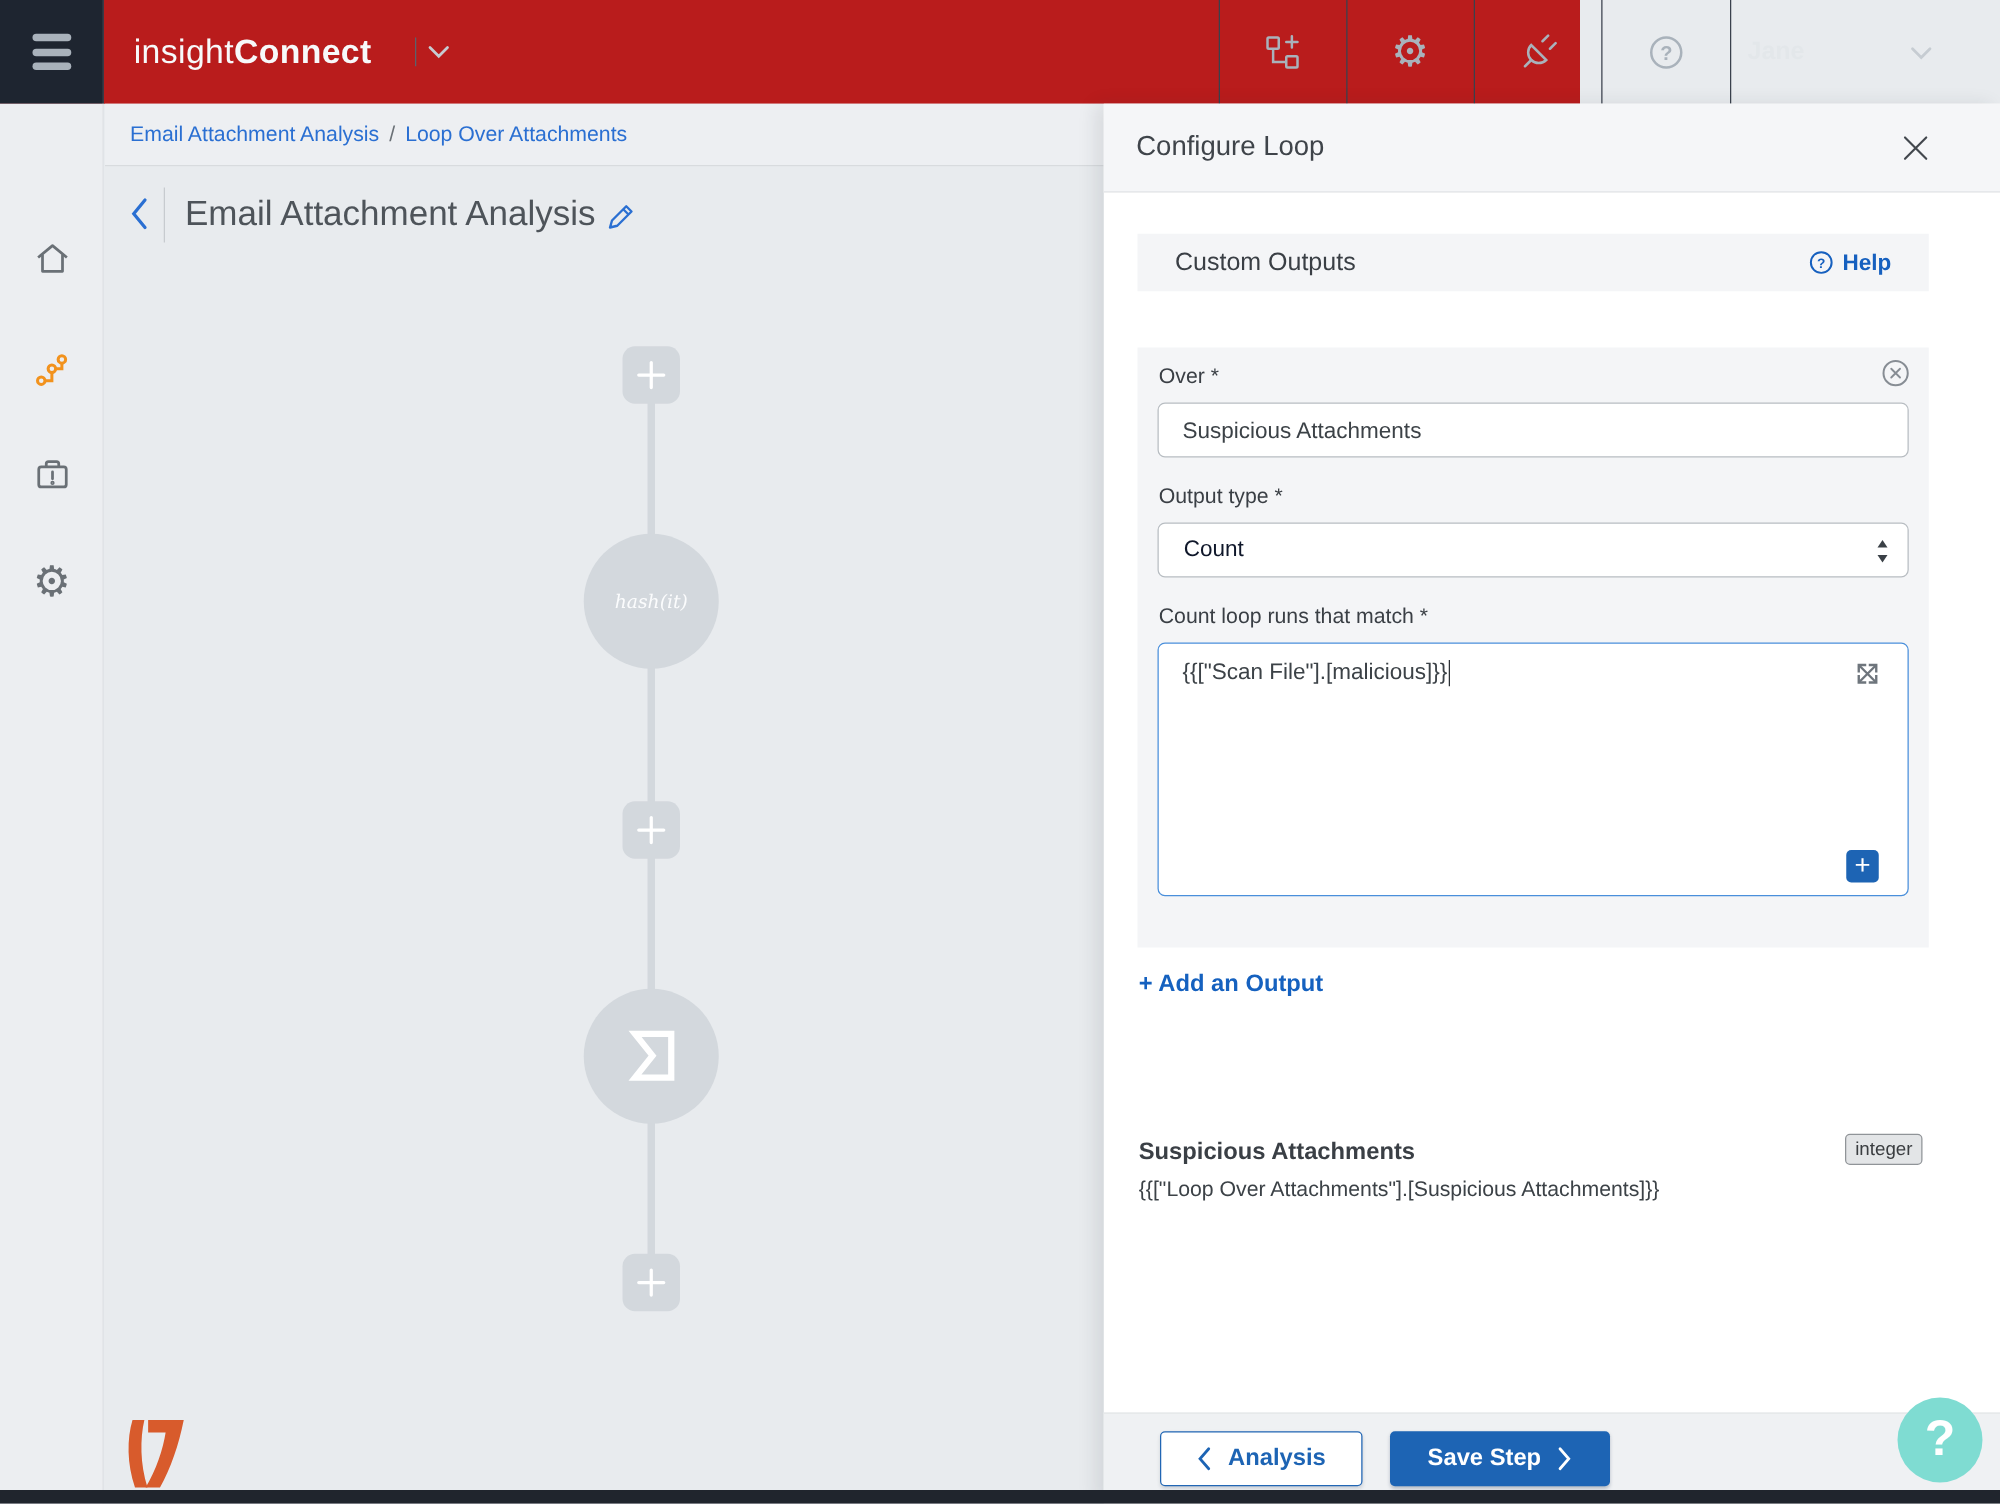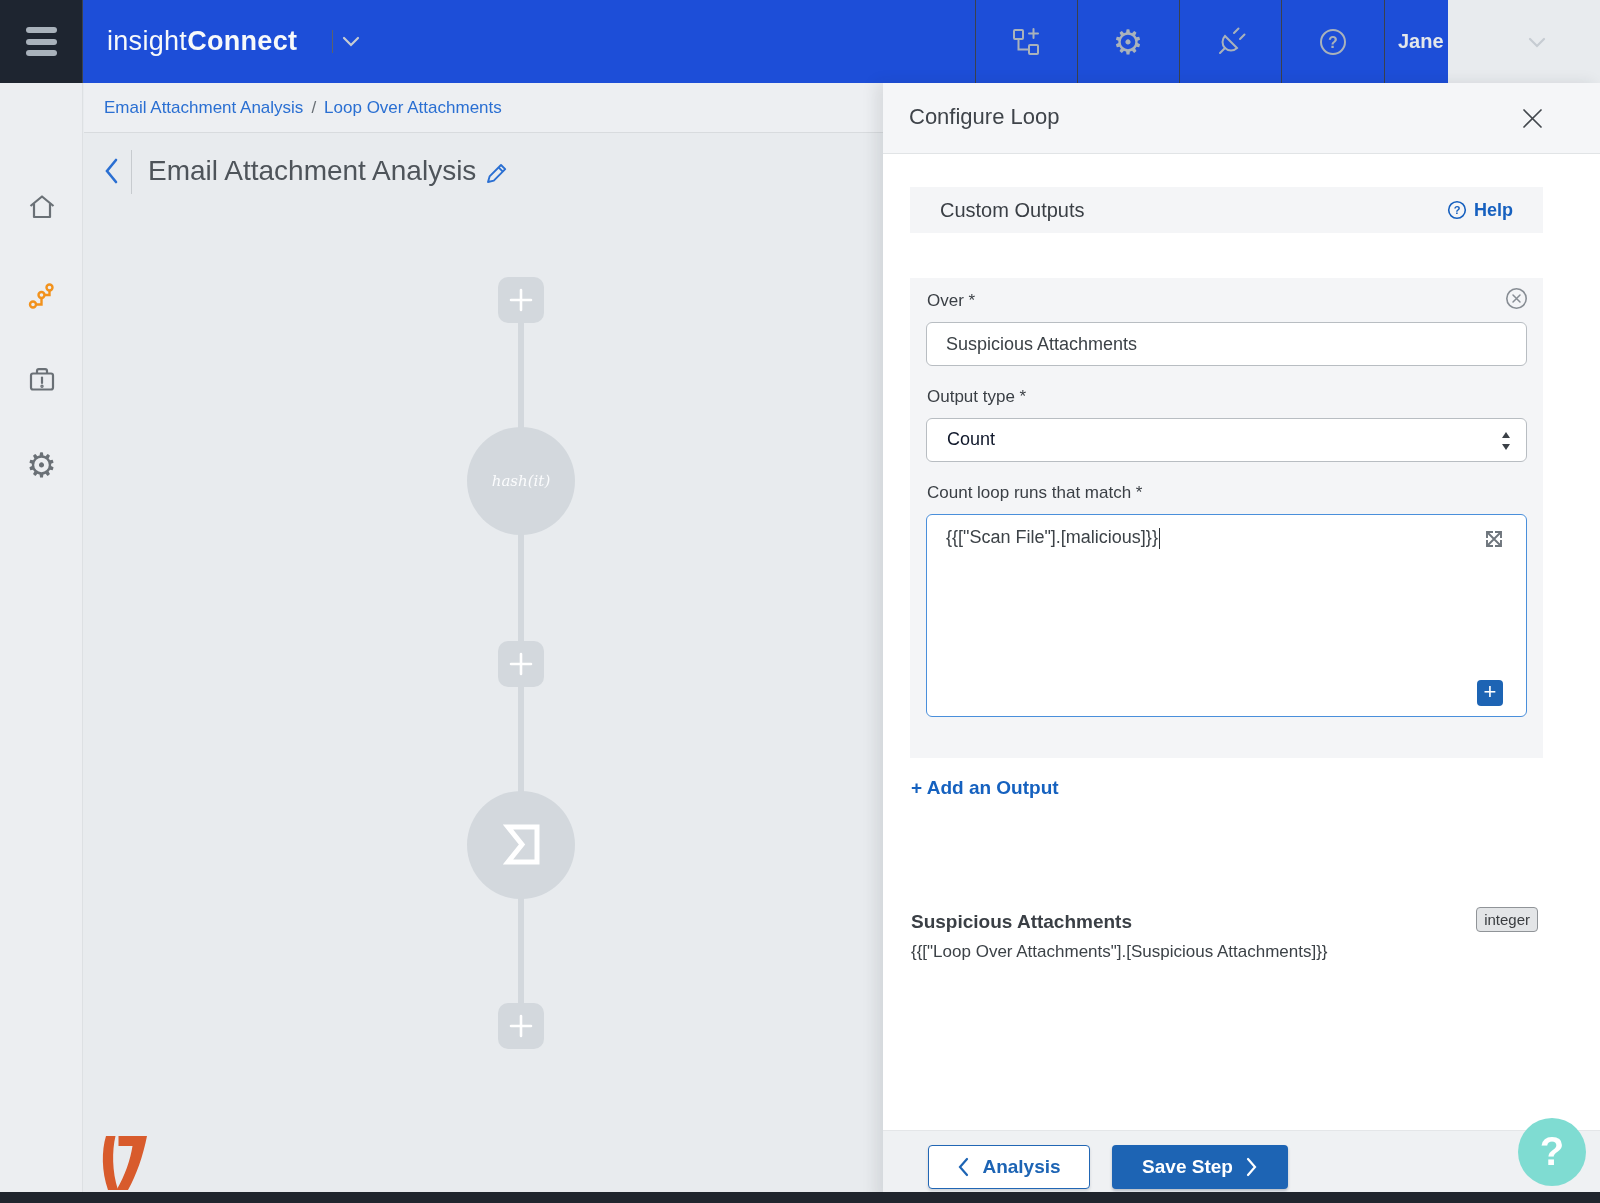--- a/index.html
+++ b/index.html
@@ -1,21 +1,21 @@
 <!DOCTYPE html>
 <html><head>
 <meta charset="utf-8">
 <style>
   * { margin:0; padding:0; box-sizing:border-box; }
   html,body { width:1600px; height:1203px; overflow:hidden; background:#e8ebee;
               font-family:"Liberation Sans", sans-serif; }
   #root { position:relative; width:1600px; height:1203px; }
 
   
-  .header { position:absolute; left:0; top:0; width:1448px; height:83px; background:#1d4ed8; }
+  .header { position:absolute; left:0; top:0; width:1264px; height:83px; background:#b91c1c; }
   .header-left { position:absolute; left:0; top:0; width:83px; height:83px;
                  background:#1e2530; border-right:1px solid #3a414d; }
   .hamburger { position:absolute; left:26px; top:27px; width:31px; height:29px; cursor:pointer; }
   .hamburger span { display:block; height:6px; border-radius:3px; background:#a9b2bb; margin-bottom:5.5px; }
   .logo { position:absolute; left:107px; top:0; height:83px; line-height:83px;
           font-size:27px; color:#f7f9fa; letter-spacing:.3px; }
   .logo .thin { font-weight:300; } .logo .bold { font-weight:700; }
   .logo-divider { position:absolute; left:332px; top:30px; width:1px; height:23px; background:#5a626c; }
   .logo-chevron { position:absolute; left:342px; top:35px; }
   .hdr-div { position:absolute; top:0; width:1px; height:83px; background:#3a414d; }

